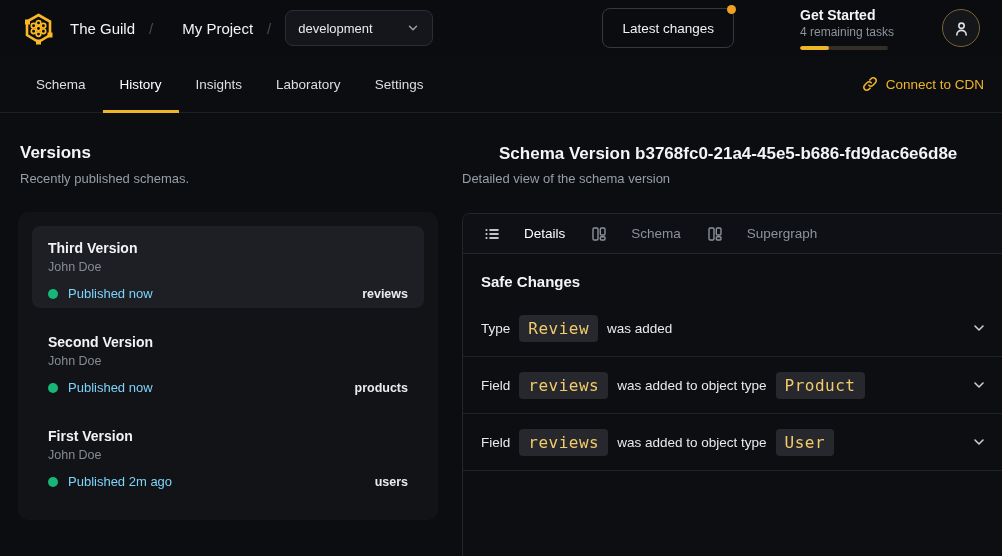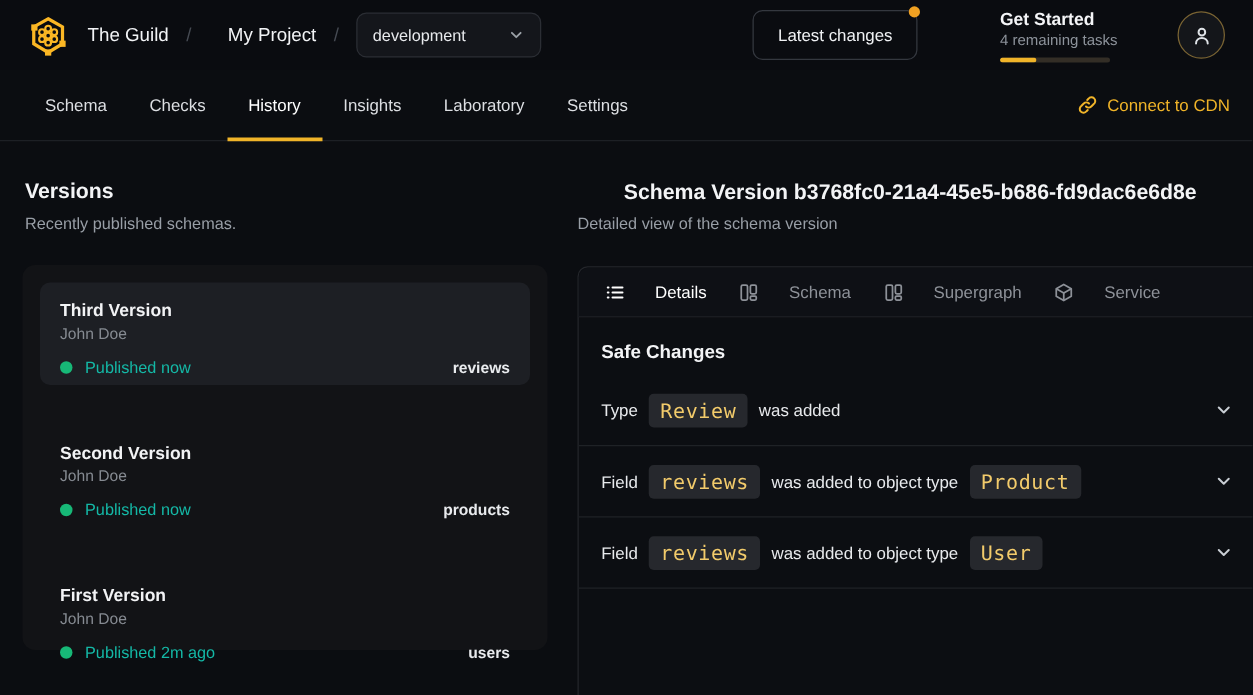--- a/index.html
+++ b/index.html
@@ -96,27 +96,27 @@
   
   .versions-title { position: absolute; left: 20px; top: 143px; font-size: 17px; font-weight: 700; color: #f3f4f6; }
   .versions-sub   { position: absolute; left: 20px; top: 171px; font-size: 13px; color: #989ea6; }
   .versions-list {
     position: absolute; left: 18px; top: 212px;
     width: 420px; height: 308px;
     background: #121316;
     border-radius: 10px;
     padding: 14px;
   }
-  .vcard { height: 82px; border-radius: 8px; padding: 14px 16px; margin-bottom: 32px; cursor: pointer; }
+  .vcard { height: 82px; border-radius: 8px; padding: 14px 16px; margin-bottom: 12px; cursor: pointer; }
   .vcard.selected { background: #1d1f24; }
   .vname { font-size: 14px; font-weight: 700; color: #f2f3f5; }
   .vauthor { font-size: 12.5px; color: #868b92; margin-top: 4px; }
   .vrow { display: flex; align-items: center; margin-top: 12px; }
   .vdot { width: 10px; height: 10px; border-radius: 50%; background: #17b877; margin-right: 10px; flex: 0 0 auto; }
-  .vstatus { font-size: 13px; color: #14b8a6; }
+  .vstatus { font-size: 13px; color: #7dd3fc; }
   .vservice { margin-left: auto; font-size: 12.5px; font-weight: 700; color: #e9ebee; }
 
   
   .detail-title { position: absolute; left: 462px; top: 144px; font-size: 17px; font-weight: 700; color: #f3f4f6; white-space: nowrap; margin-left: 37px; }
   .detail-sub   { position: absolute; left: 462px; top: 171px; font-size: 13px; color: #989ea6; }
   .detail-box {
     position: absolute; left: 462px; top: 213px; width: 544px; height: 360px;
     border: 1px solid #24262b;
     border-radius: 8px 0 0 0;
     background: #0c0e12;
@@ -209,21 +209,20 @@
   <div class="avatar">
     <svg class="icon" width="17" height="17" viewBox="0 0 16 16" fill="none" stroke="#dfe3e7" stroke-width="1.5" stroke-linecap="round">
       <circle cx="8" cy="5.4" r="2.5"></circle>
       <path d="M3.6 14c0-2.6 2-4.2 4.4-4.2S12.4 11.4 12.4 14"></path>
     </svg>
   </div>
 </header>
 
 <nav class="nav">
   <div class="tab">Schema</div>
-  <div class="tab">Checks</div>
   <div class="tab active">History</div>
   <div class="tab">Insights</div>
   <div class="tab">Laboratory</div>
   <div class="tab">Settings</div>
   <div class="cdn-link">
     <svg class="icon" width="16" height="16" viewBox="0 0 16 16" fill="none" stroke="#f0b429" stroke-width="1.6" stroke-linecap="round" stroke-linejoin="round">
       <path d="M6.8 9.2a3 3 0 0 0 4.2 0l2-2a3 3 0 1 0-4.2-4.2l-1 1"></path>
       <path d="M9.2 6.8a3 3 0 0 0-4.2 0l-2 2a3 3 0 1 0 4.2 4.2l1-1"></path>
     </svg>
     <span>Connect to CDN</span>
@@ -288,28 +287,20 @@
       <span>Schema</span>
     </div>
     <div class="dtab">
       <svg class="icon" width="16" height="16" viewBox="0 0 16 16" fill="none" stroke-width="1.4">
         <rect x="2" y="2" width="5" height="12" rx="1.2"></rect>
         <rect x="9.3" y="2" width="4.7" height="7" rx="1.2"></rect>
         <rect x="9.3" y="10.8" width="4.7" height="3.2" rx="1"></rect>
       </svg>
       <span>Supergraph</span>
     </div>
-    <div class="dtab">
-      <svg class="icon" width="16" height="16" viewBox="0 0 16 16" fill="none" stroke-width="1.4" stroke-linejoin="round">
-        <path d="M8 1.6 L14 5 v6 L8 14.4 L2 11 V5 Z"></path>
-        <path d="M2 5 L8 8.4 L14 5"></path>
-        <path d="M8 8.4 V14.4"></path>
-      </svg>
-      <span>Service</span>
-    </div>
   </div>
 
   <h3 class="section-title">Safe Changes</h3>
 
   <div class="chrow">
     <span>Type</span>
     <code class="badge">Review</code>
     <span>was added</span>
     <svg class="chev icon" width="16" height="16" viewBox="0 0 16 16" fill="none" stroke="#c9ced4" stroke-width="1.6" stroke-linecap="round" stroke-linejoin="round">
         <polyline points="4,6 8,10 12,6"></polyline>

